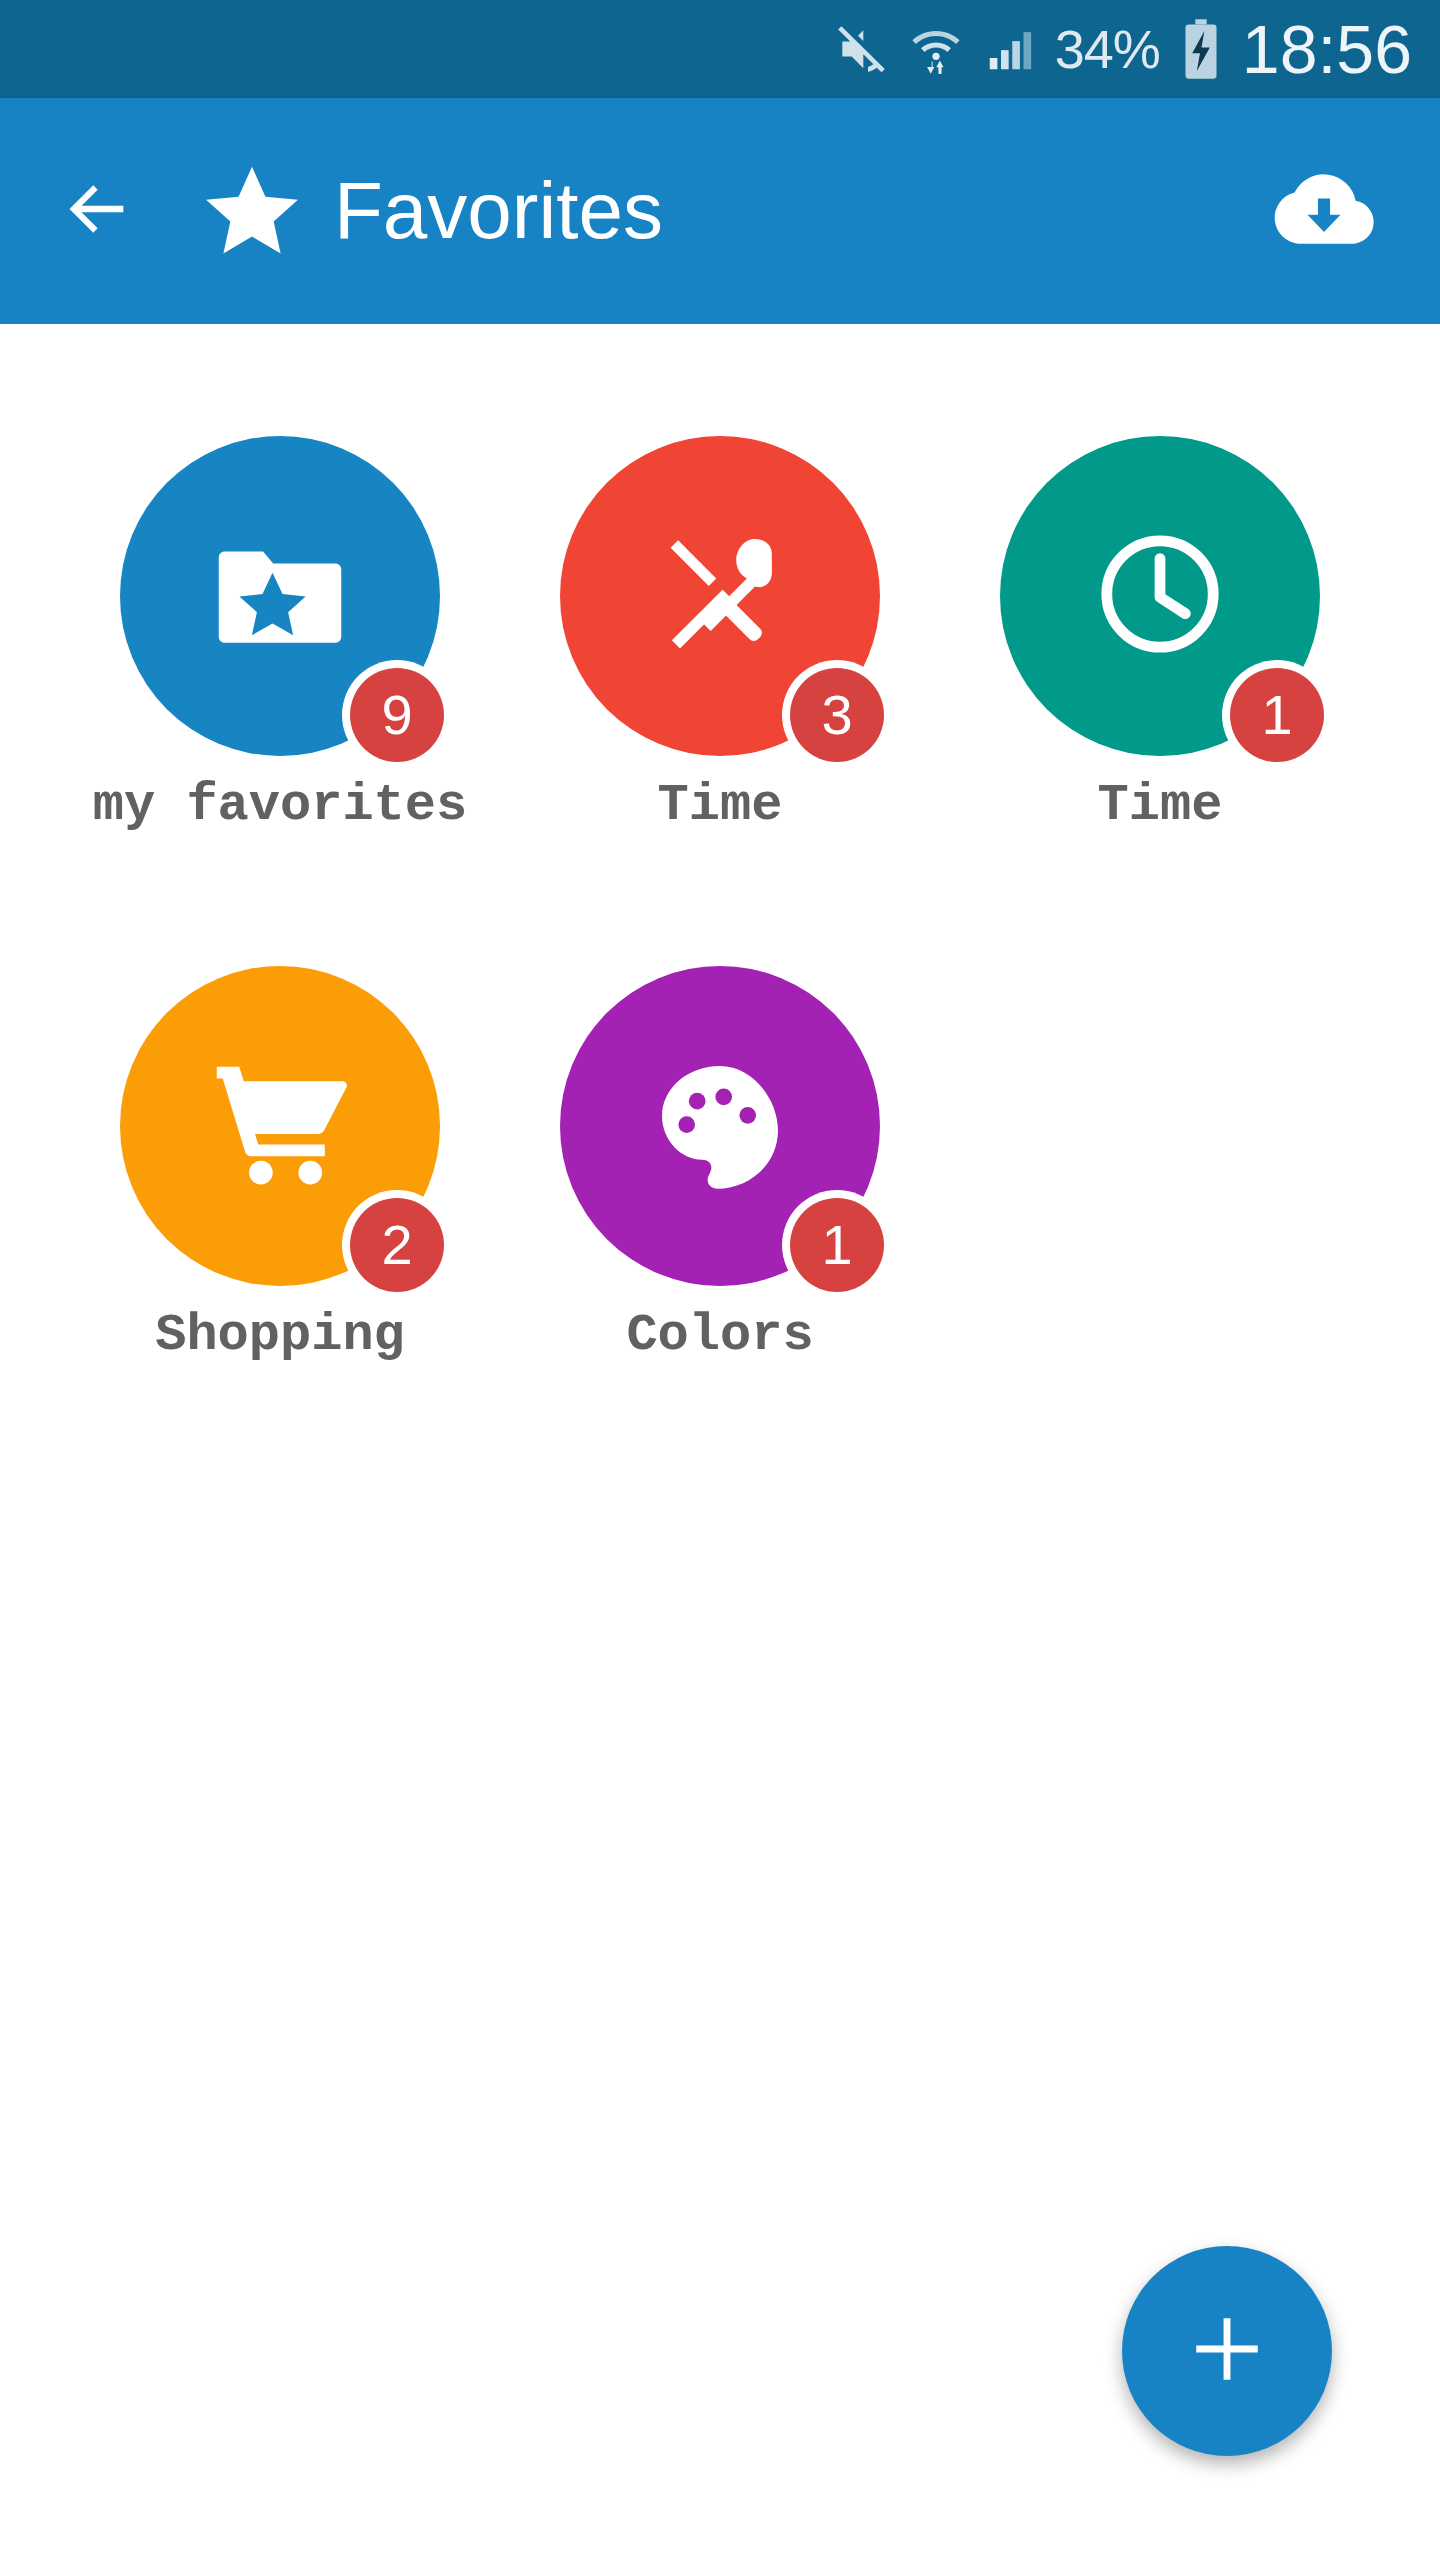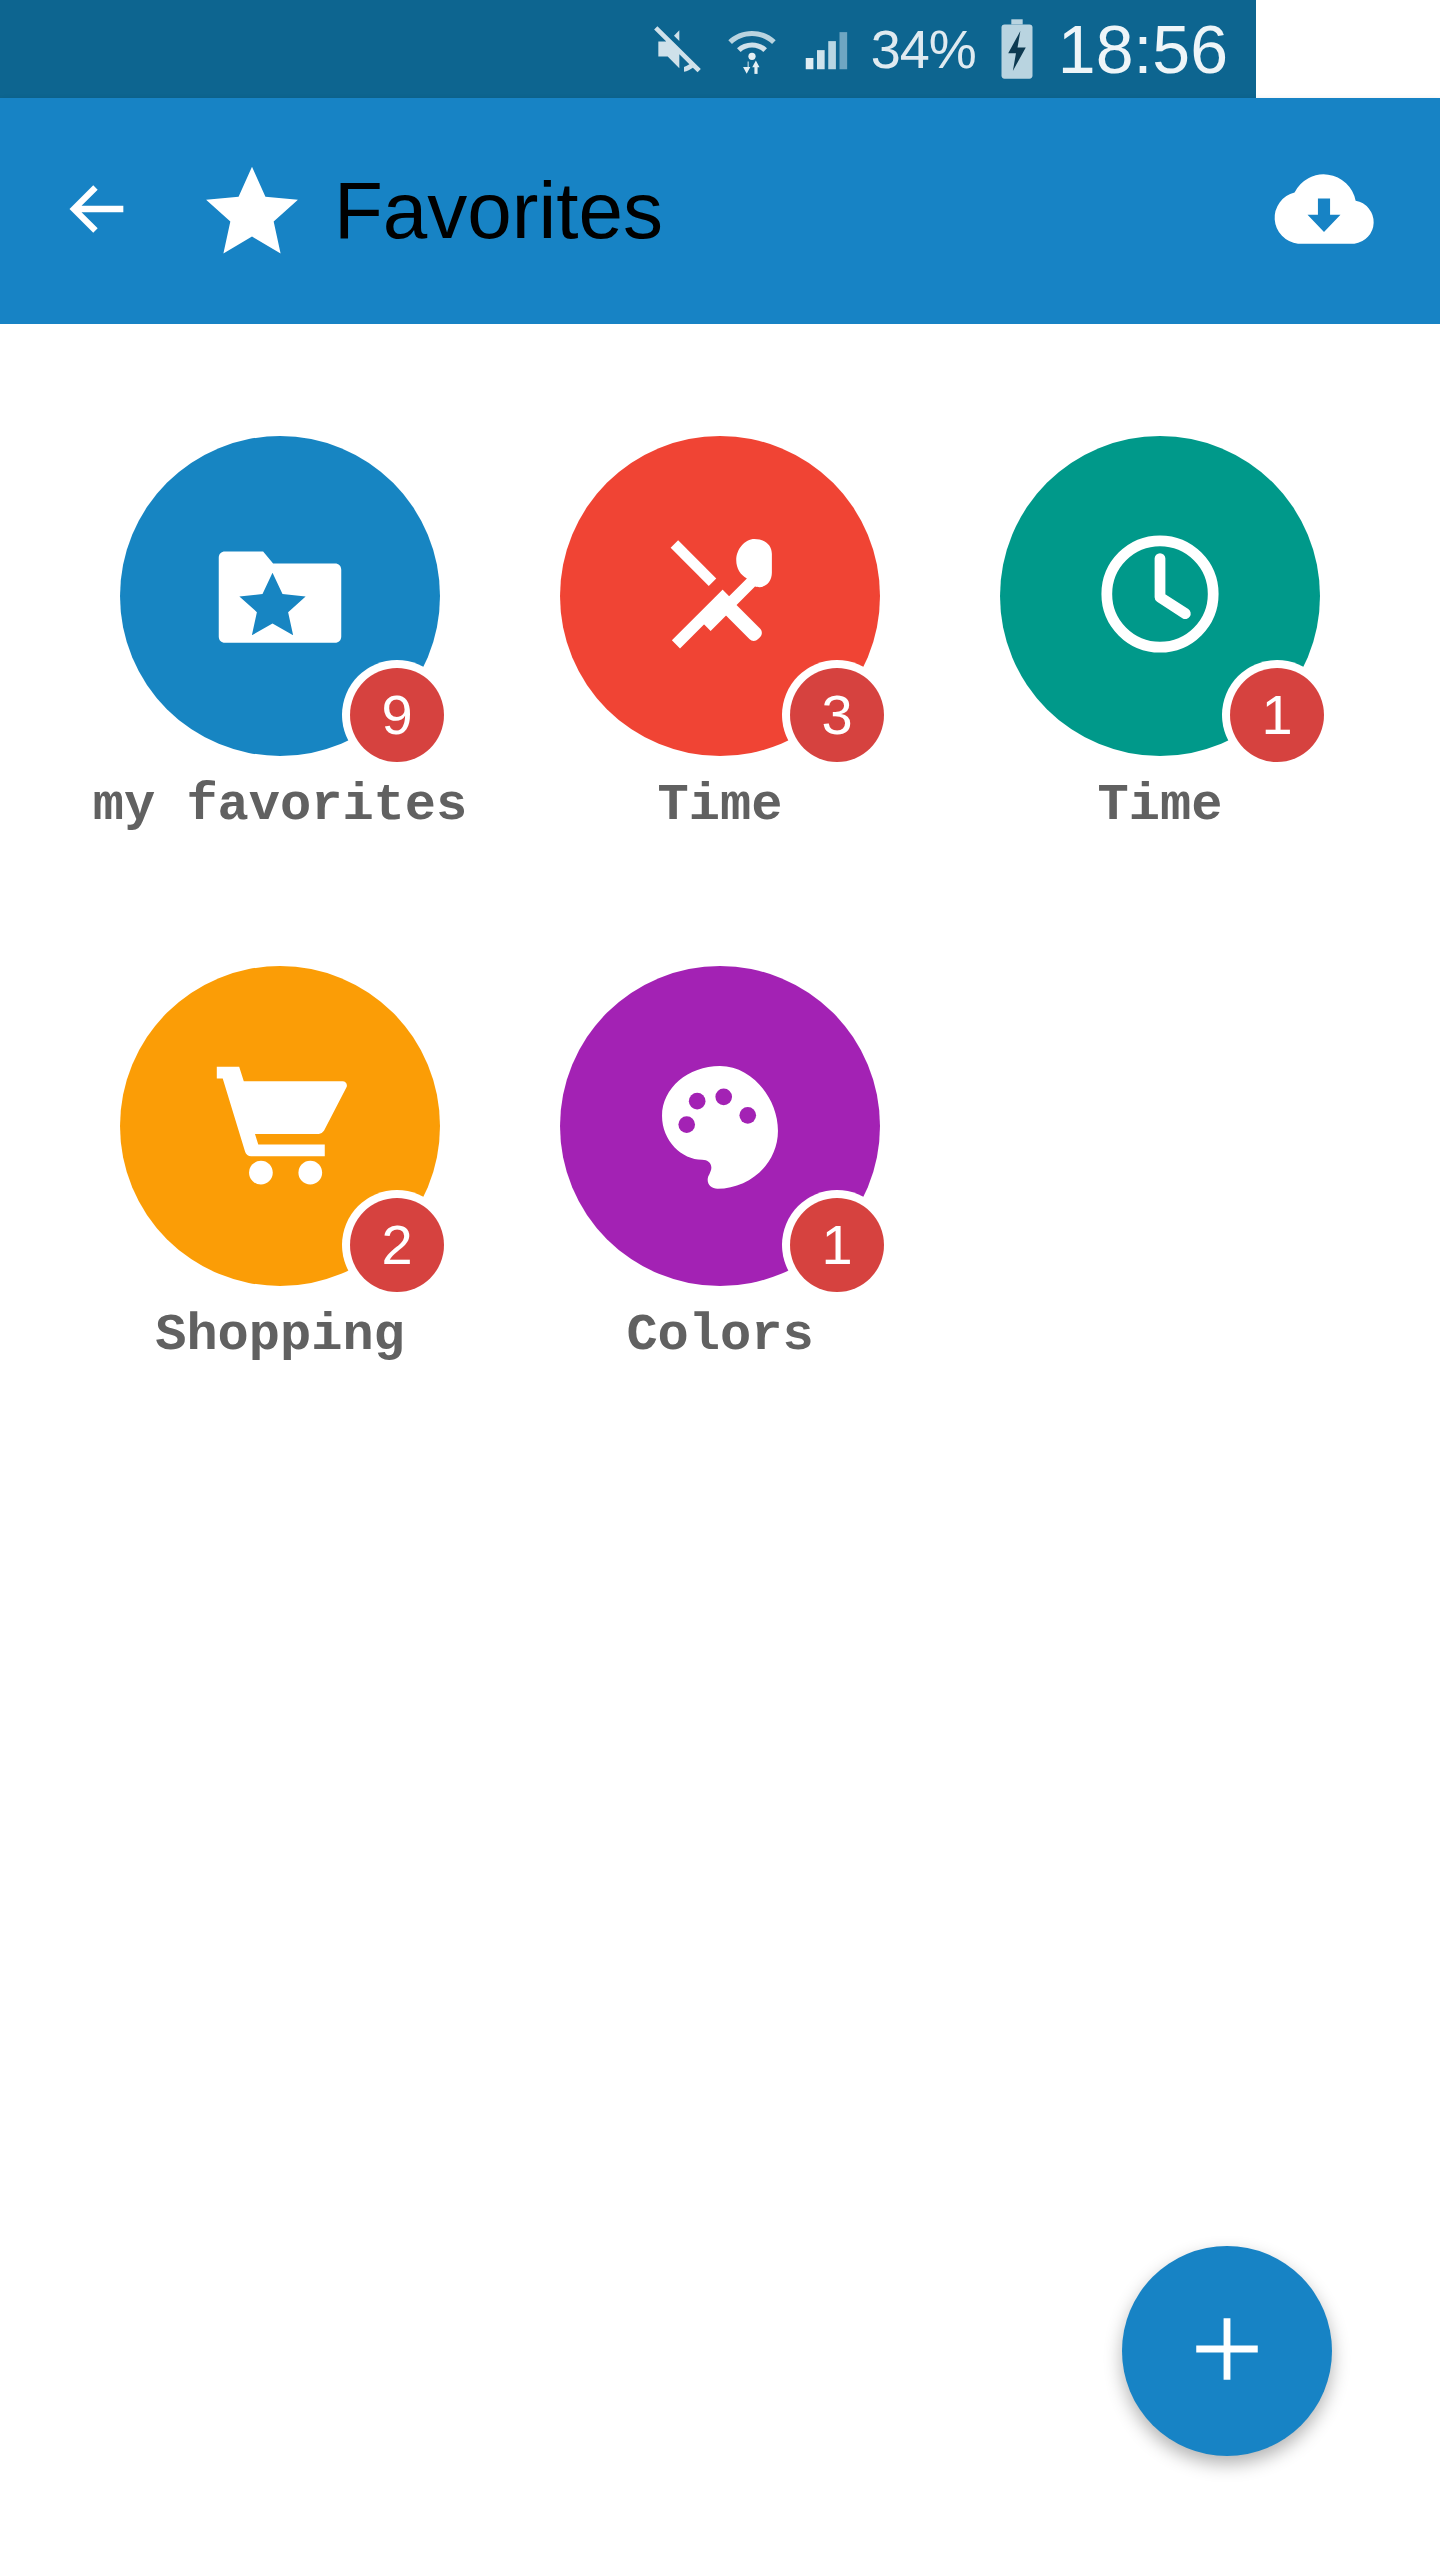--- a/index.html
+++ b/index.html
@@ -6,21 +6,21 @@
   html, body {
     width:1440px; height:2560px;
     background:#ffffff;
     font-family:"Liberation Sans", sans-serif;
     overflow:hidden;
   }
   .phone { position:relative; width:1440px; height:2560px; background:#ffffff; }
 
   
   .status-bar{
-    position:absolute; top:0; left:0; width:1256px; height:98px;
+    position:absolute; top:0; left:0; width:1440px; height:98px;
     background:#0d6590;
     display:flex; align-items:center; justify-content:flex-end;
     padding-right:28px; gap:18px;
   }
   .sb-icon{ display:flex; align-items:center; justify-content:center; }
   .sb-text{
     color:#dfeaf0; font-size:54px; font-weight:400; letter-spacing:-1px;
     line-height:1; white-space:nowrap;
   }
   .sb-clock{ color:#eef5f8; font-size:68px; font-weight:400; line-height:1; letter-spacing:0px; }
@@ -28,21 +28,21 @@
   
   .app-bar{
     position:absolute; top:98px; left:0; width:1440px; height:226px;
     background:#1783c5;
     display:flex; align-items:center;
     box-shadow:0 3px 6px rgba(0,0,0,0.22);
   }
   .back-btn{ margin-left:62px; width:72px; height:72px; display:flex; align-items:center; justify-content:center; }
   .title-star{ margin-left:66px; width:104px; height:104px; display:flex; align-items:center; justify-content:center; }
   .app-title{
-    margin-left:30px; color:#000000; font-size:80px; font-weight:400;
+    margin-left:30px; color:#ffffff; font-size:80px; font-weight:400;
     line-height:1; letter-spacing:0px; white-space:nowrap;
   }
   .download-btn{
     position:absolute; right:64px; top:50%; transform:translateY(-50%);
     width:104px; height:104px; display:flex; align-items:center; justify-content:center;
   }
 
   
   .content{
     position:absolute; top:324px; left:0; width:1440px; height:2236px;

